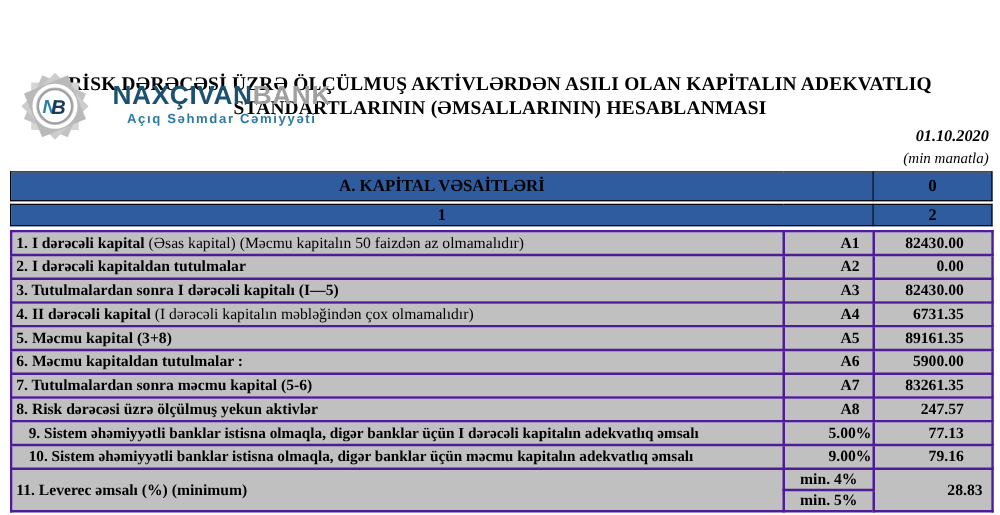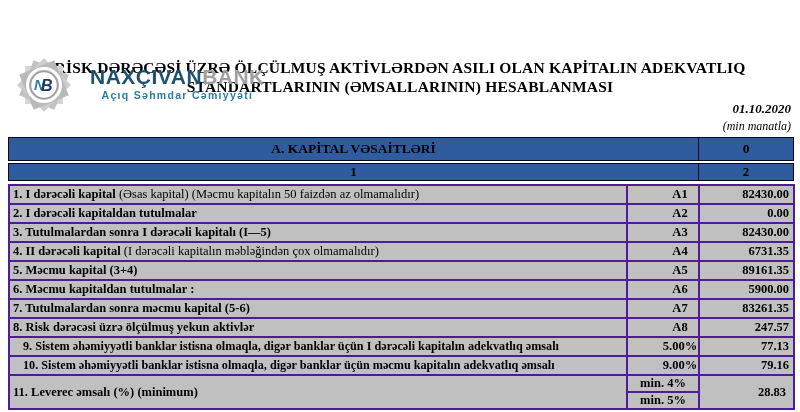--- a/index.html
+++ b/index.html
@@ -39,21 +39,21 @@
   .body-table { margin-top: 3px; }
   .body-table td {
     background: #c0c0c0; border: 2px solid #4c1d95;
     height: 19px; vertical-align: middle; white-space: nowrap; overflow: hidden;
     font-size: 12.5px;
   }
   td.lbl { text-align: left; padding: 0 2px 0 3px; font-weight: bold; }
   td.lbl .rest { font-weight: normal; }
   td.lbl.indent { padding-left: 13px; font-size: 12.2px; }
   td.code { text-align: center; font-weight: bold; padding-left: 34px; }
-  td.val { text-align: right; padding-right: 4px; font-weight: bold; }
+  td.val { text-align: right; padding-right: 22px; font-weight: bold; }
   td.minc { text-align: center; font-weight: bold; height: 17px; }
   td.val-span { text-align: right; padding-right: 7px; font-weight: bold; }
 </style>
 </head>
 <body>
 
 <div class="page">
 
   <div class="brand">
     <svg class="brand-emblem" viewBox="0 0 56 56">
@@ -136,21 +136,21 @@
         <td class="lbl"><span>3. Tutulmalardan sonra I dərəcəli kapitalı (I—5)</span><span class="rest"></span></td>
         <td class="code">A3</td>
         <td class="val">82430.00</td>
       </tr>
       <tr>
         <td class="lbl"><span>4. II dərəcəli kapital</span><span class="rest"> (I dərəcəli kapitalın məbləğindən çox olmamalıdır)</span></td>
         <td class="code">A4</td>
         <td class="val">6731.35</td>
       </tr>
       <tr>
-        <td class="lbl"><span>5. Məcmu kapital (3+4)</span><span class="rest"></span></td>
+        <td class="lbl"><span>5. Məcmu kapital (3+8)</span><span class="rest"></span></td>
         <td class="code">A5</td>
         <td class="val">89161.35</td>
       </tr>
       <tr>
         <td class="lbl"><span>6. Məcmu kapitaldan tutulmalar :</span><span class="rest"></span></td>
         <td class="code">A6</td>
         <td class="val">5900.00</td>
       </tr>
       <tr>
         <td class="lbl"><span>7. Tutulmalardan sonra məcmu kapital (5-6)</span><span class="rest"></span></td>

